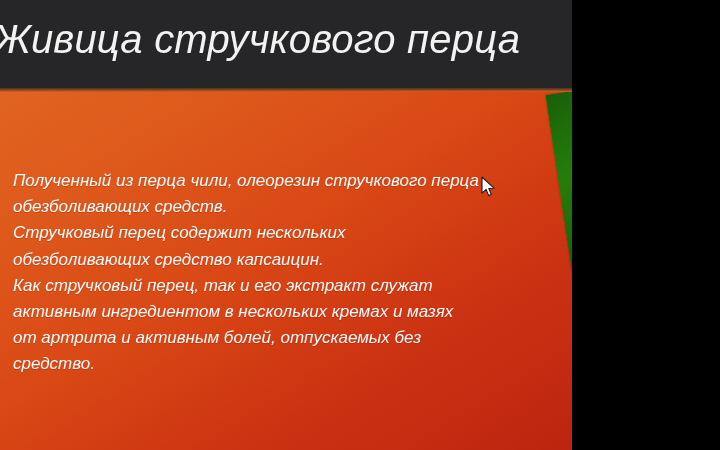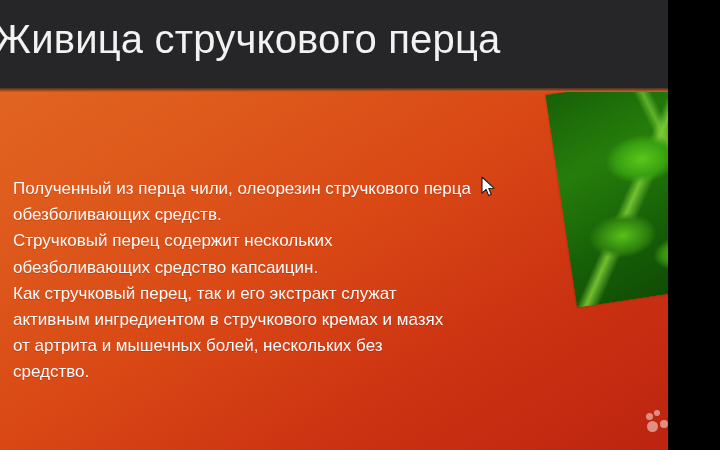--- a/index.html
+++ b/index.html
@@ -6,30 +6,31 @@
     margin: 0;
     padding: 0;
     background: #000;
   }
   body {
     font-family: "Liberation Sans", sans-serif;
   }
 
   #slide {
     position: relative;
-    width: 668px;
+    width: 572px;
     height: 450px;
     overflow: hidden;
     background:
       linear-gradient(148deg,
         #e36a25 0%,
         #de5a1c 28%,
         #d94715 52%,
         #cc3312 74%,
         #bd2410 100%);
+    font-style: italic;
   }
 
   
   #title-bar {
     position: absolute;
     left: 0;
     top: 0;
     width: 720px;
     height: 90px;
     background: #262628;
@@ -94,21 +95,21 @@
       linear-gradient(72deg, rgba(110,185,55,0) 54%, rgba(128,200,66,0.7) 57%, rgba(110,185,55,0) 60%),
       
       linear-gradient(160deg, #1d5e10 0%, #2c7a14 30%, #1b5c0e 62%, #123f08 100%);
     filter: saturate(1.12);
   }
 
   
   #body-copy {
     position: absolute;
     left: 13px;
-    top: 176px;
+    top: 168px;
     width: 510px;
     z-index: 4;
     color: #fdfdfd;
     font-size: 17px;
     line-height: 26.2px;
     font-weight: 400;
     text-shadow: 0 1px 0 rgba(120,25,5,0.30);
   }
   #body-copy .line {
     white-space: nowrap;
@@ -170,22 +171,22 @@
   <div id="photo-wrap">
     <div id="photo-inner"></div>
   </div>
 
   <div id="body-copy">
     <div class="line">Полученный из перца чили, олеорезин стручкового перца</div>
     <div class="line">обезболивающих средств.</div>
     <div class="line">Стручковый перец содержит нескольких</div>
     <div class="line">обезболивающих средство капсаицин.</div>
     <div class="line"> Как стручковый перец, так и его экстракт служат</div>
-    <div class="line">активным ингредиентом в стручкового кремах и мазях</div>
-    <div class="line">от артрита и мышечных болей, нескольких без</div>
+    <div class="line">активным ингредиентом в нескольких кремах и мазях</div>
+    <div class="line">от артрита и активным болей, отпускаемых без</div>
     <div class="line">средство.</div>
   </div>
 
   <div id="avito-watermark">
     <span id="avito-dots">
       <i class="d1"></i>
         <i class="d2"></i>
         <i class="d3"></i>
         <i class="d4"></i>
     </span>

